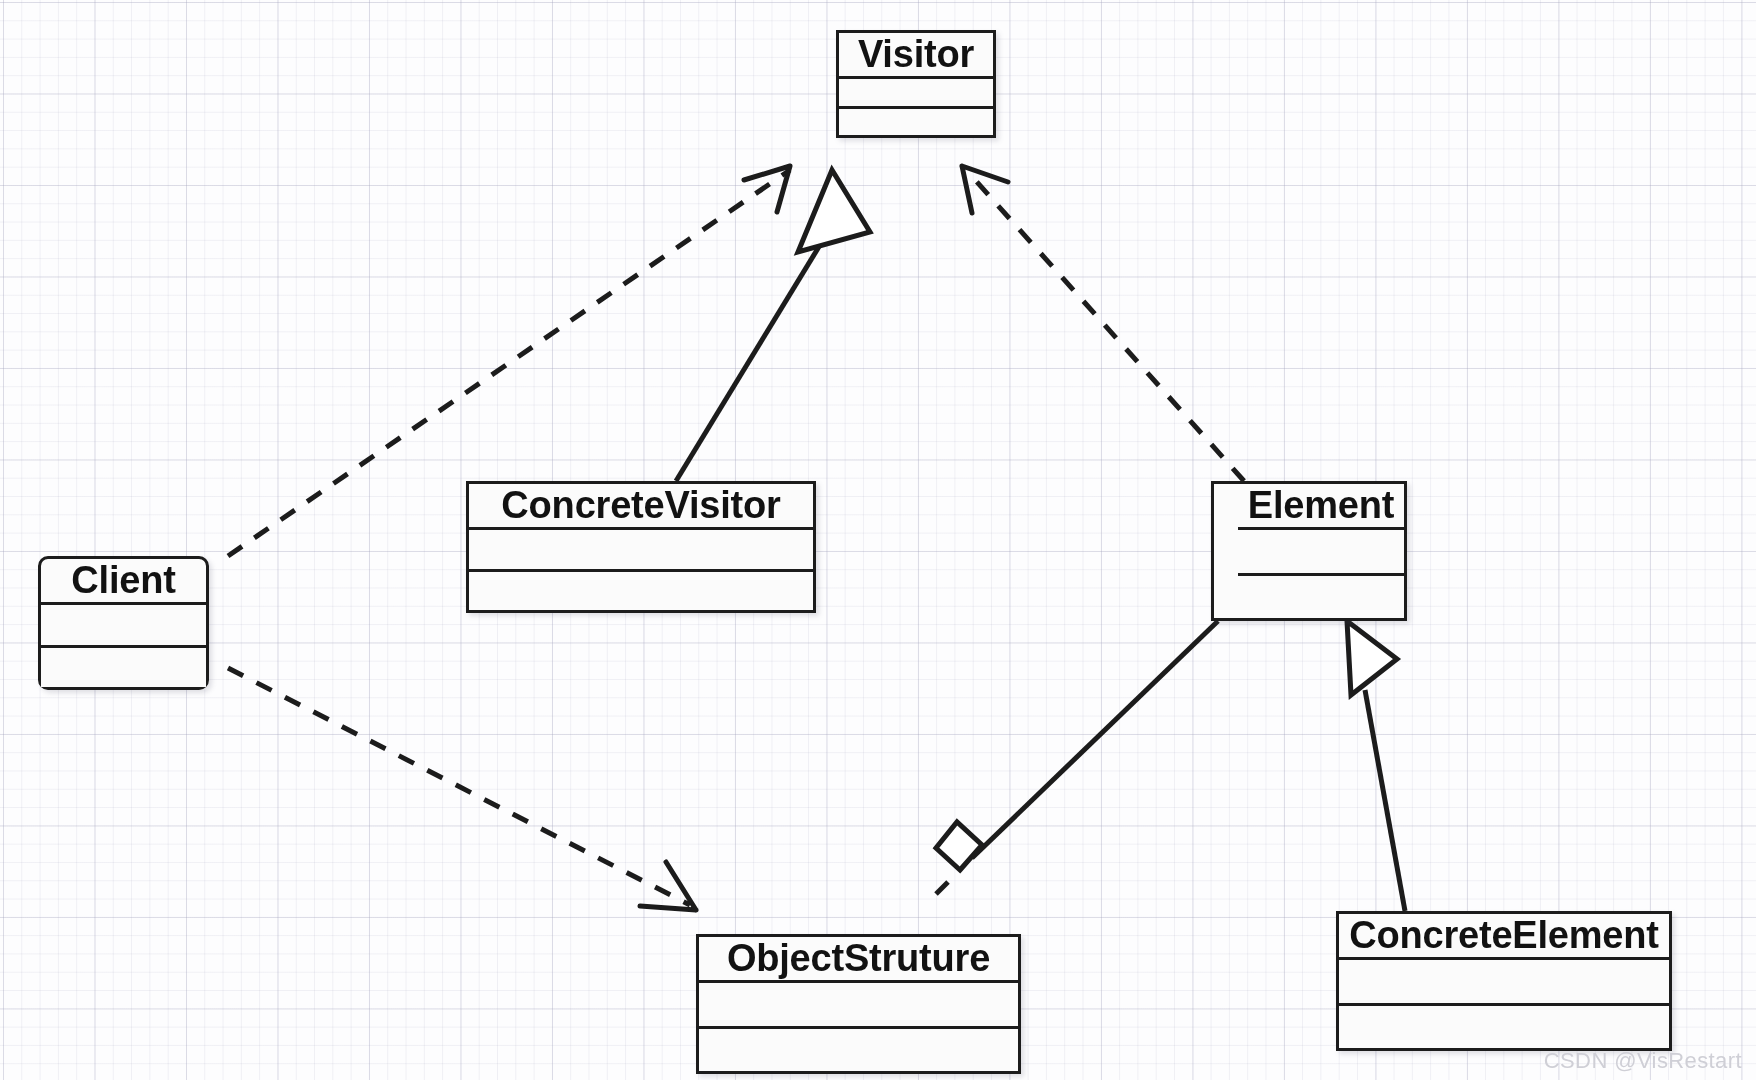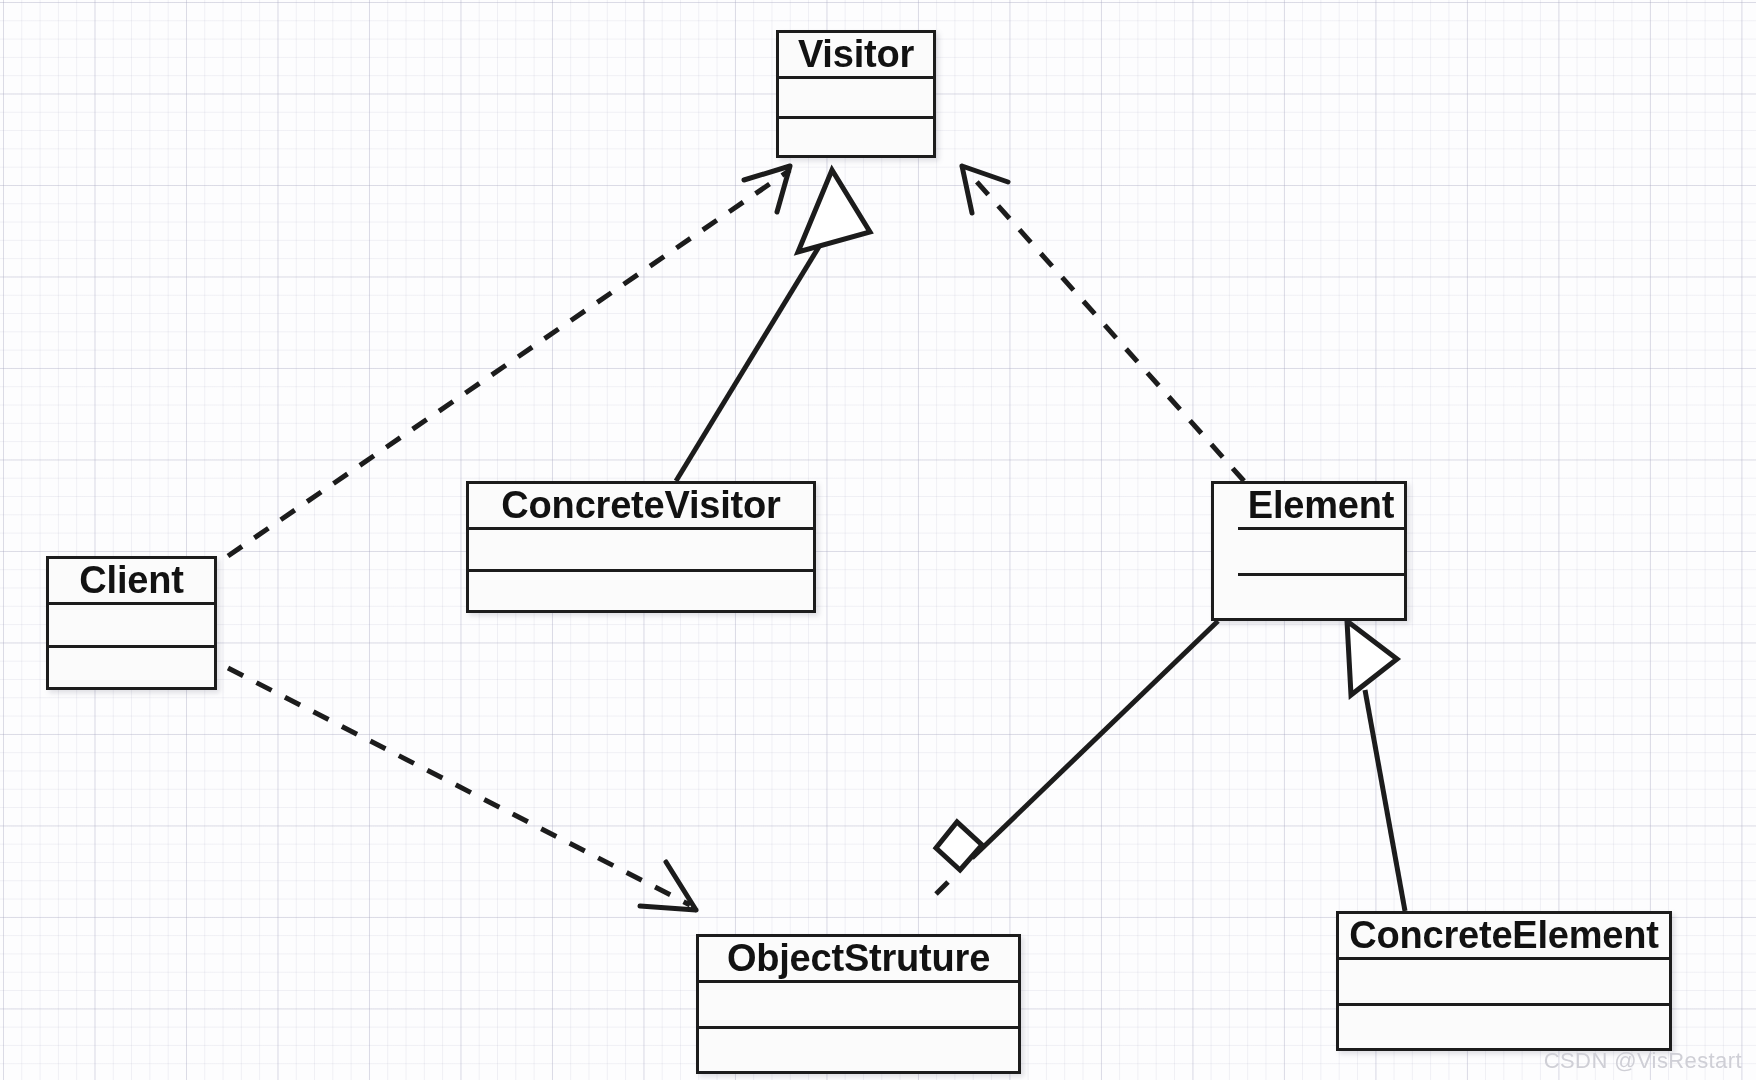--- a/index.html
+++ b/index.html
@@ -110,21 +110,21 @@
       <polygon points="960,870 982,845 957,822 936,848" fill="#ffffff" stroke="#1c1c1c" stroke-width="5" stroke-linejoin="miter"></polygon>
       <line x1="948" y1="882" x2="936" y2="894" stroke="#1c1c1c" stroke-width="5"></line>
     </g>
 
     <g>
       <line x1="1405" y1="911" x2="1365" y2="690" stroke="#1c1c1c" stroke-width="5"></line>
       <polygon points="1347,621 1351,695 1397,659" fill="#ffffff" stroke="#1c1c1c" stroke-width="5" stroke-linejoin="miter"></polygon>
     </g>
   </svg>
 
-  <div class="uml-class" style="left:776px; top:30px; width:160px; height:128px;text-align:center;">
+  <div class="uml-class" style="left:836px; top:30px; width:160px; height:108px;text-align:center;">
     <div class="uml-title">Visitor</div>
     <div class="uml-sep"></div>
     <div class="uml-attr"></div>
     <div class="uml-sep"></div>
     <div class="uml-ops"></div>
   </div>
 
   <div class="uml-class" style="left:466px; top:481px; width:350px; height:132px;">
     <div class="uml-title">ConcreteVisitor</div>
     <div class="uml-sep"></div>
@@ -134,21 +134,21 @@
   </div>
 
   <div class="uml-class" style="left:1211px; top:481px; width:196px; height:140px;padding-left:24px;">
     <div class="uml-title">Element</div>
     <div class="uml-sep"></div>
     <div class="uml-attr"></div>
     <div class="uml-sep"></div>
     <div class="uml-ops"></div>
   </div>
 
-  <div class="uml-class" style="left:46px; top:556px; width:171px; height:134px;">
+  <div class="uml-class" style="left:38px; top:556px; width:171px; height:134px;border-radius:10px;">
     <div class="uml-title">Client</div>
     <div class="uml-sep"></div>
     <div class="uml-attr"></div>
     <div class="uml-sep"></div>
     <div class="uml-ops"></div>
   </div>
 
   <div class="uml-class" style="left:696px; top:911px; width:325px; height:140px;margin-top:23px;">
     <div class="uml-title">ObjectStruture</div>
     <div class="uml-sep"></div>

